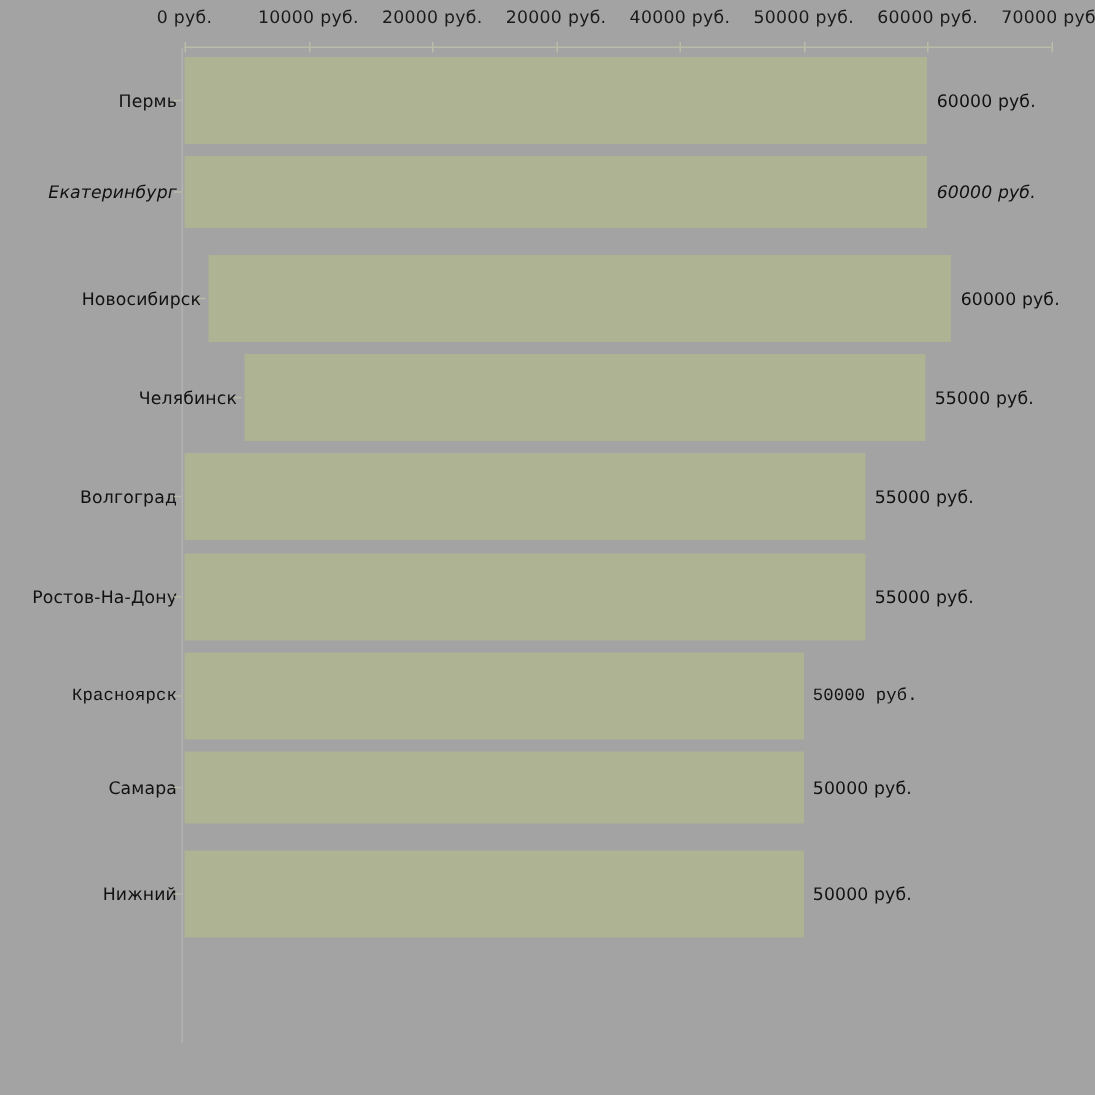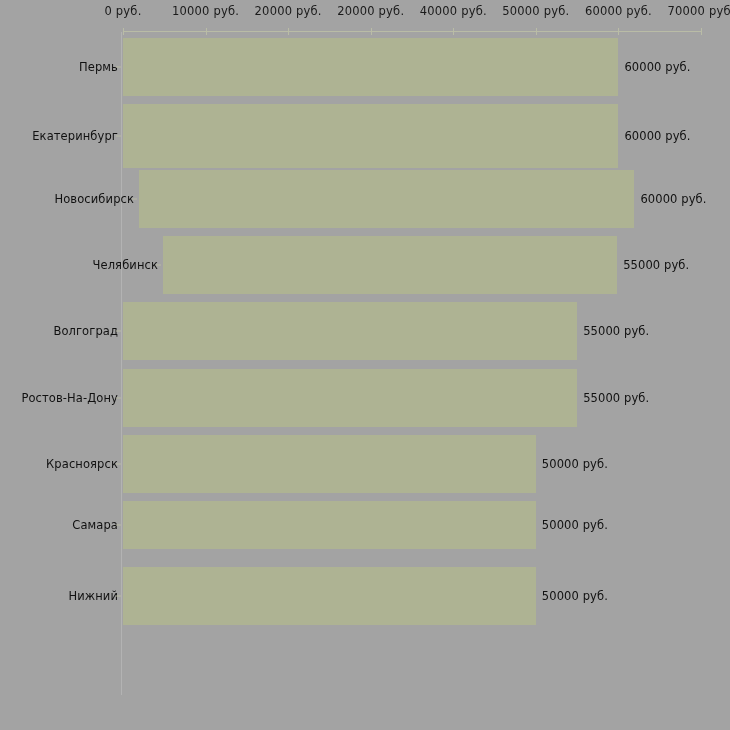--- a/index.html
+++ b/index.html
@@ -162,21 +162,21 @@
 
   <div class="y-axis-line"></div>
 
   <div id="plot-area">
       <div class="bar-row" style="top: 38.05px; height: 58px;">
         <div class="cat-label">Пермь</div>
         <div class="y-tick-mark"></div>
         <div class="bar" style="width: 495.429px; background: rgb(174, 179, 147);"></div>
         <div class="bar-value" style="left: 624.429px;">60000 руб.</div>
       </div>
-      <div class="bar-row" style="top: 104.15px; height: 64px;">
+      <div class="bar-row" style="top: 104.15px; height: 48px; font-style: italic;">
         <div class="cat-label">Екатеринбург</div>
         <div class="y-tick-mark"></div>
         <div class="bar" style="width: 495.429px; background: rgb(174, 179, 147);"></div>
         <div class="bar-value" style="left: 624.429px;">60000 руб.</div>
       </div>
       <div class="bar-row" style="top: 170.25px; height: 58px; margin-left: 16px;">
         <div class="cat-label">Новосибирск</div>
         <div class="y-tick-mark"></div>
         <div class="bar" style="width: 495.429px; background: rgb(174, 179, 147);"></div>
         <div class="bar-value" style="left: 624.429px;">60000 руб.</div>
@@ -192,21 +192,21 @@
         <div class="y-tick-mark"></div>
         <div class="bar" style="width: 454.143px; background: rgb(174, 179, 147);"></div>
         <div class="bar-value" style="left: 583.143px;">55000 руб.</div>
       </div>
       <div class="bar-row" style="top: 368.55px; height: 58px;">
         <div class="cat-label">Ростов-На-Дону</div>
         <div class="y-tick-mark"></div>
         <div class="bar" style="width: 454.143px; background: rgb(174, 179, 147);"></div>
         <div class="bar-value" style="left: 583.143px;">55000 руб.</div>
       </div>
-      <div class="bar-row" style="top: 434.65px; height: 58px;">
+      <div class="bar-row" style="top: 434.65px; height: 58px; font-family: Liberation Mono, monospace;">
         <div class="cat-label">Красноярск</div>
         <div class="y-tick-mark"></div>
         <div class="bar" style="width: 412.857px; background: rgb(174, 179, 147);"></div>
         <div class="bar-value" style="left: 541.857px;">50000 руб.</div>
       </div>
       <div class="bar-row" style="top: 500.75px; height: 48px;">
         <div class="cat-label">Самара</div>
         <div class="y-tick-mark"></div>
         <div class="bar" style="width: 412.857px; background: rgb(174, 179, 147);"></div>
         <div class="bar-value" style="left: 541.857px;">50000 руб.</div>

